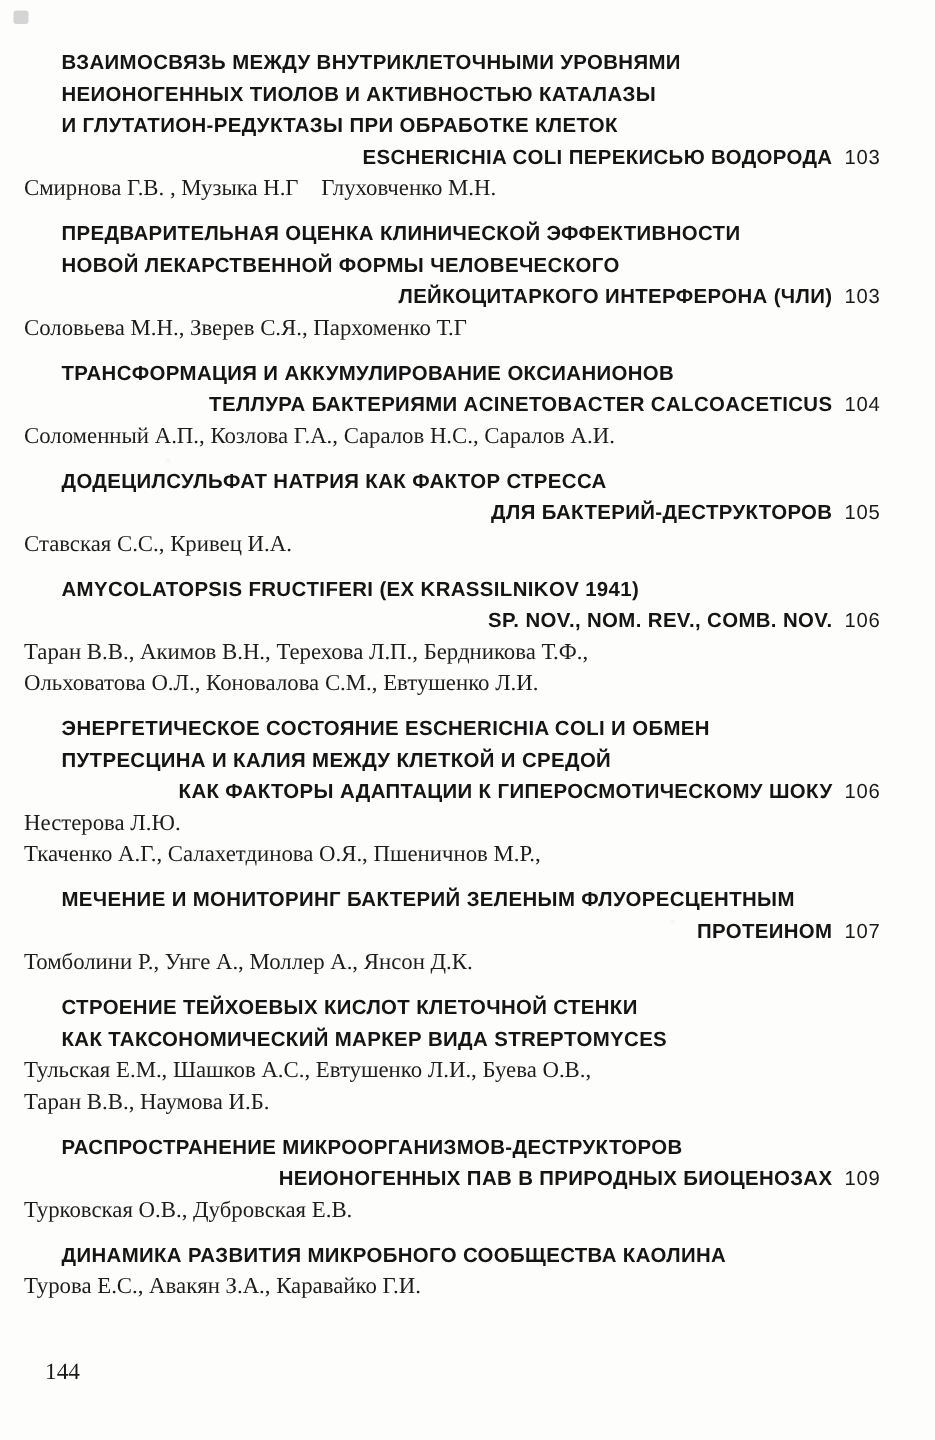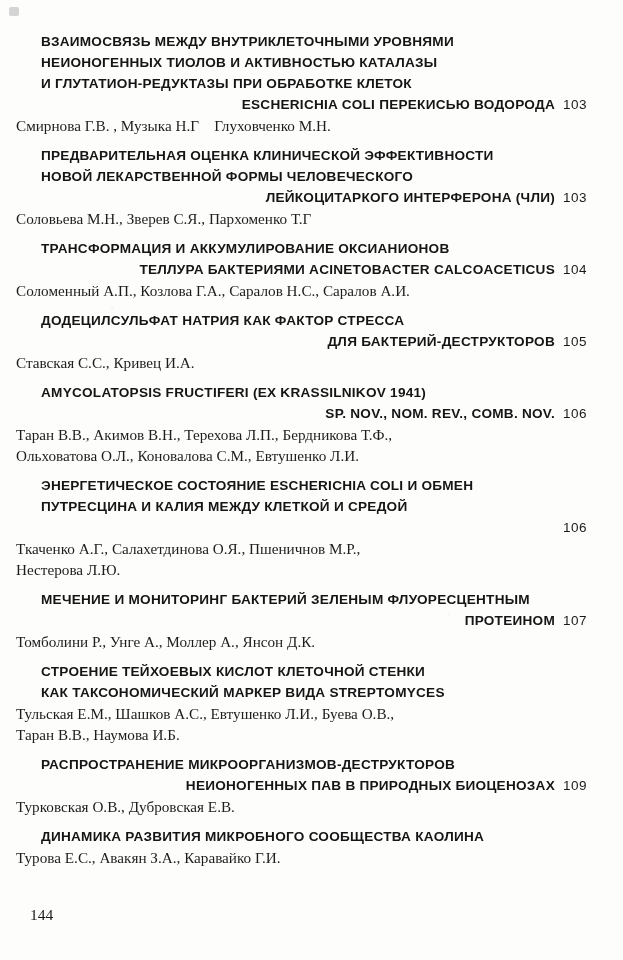--- a/index.html
+++ b/index.html
@@ -158,26 +158,27 @@
           <div class="author-line">Таран В.В., Акимов В.Н., Терехова Л.П., Бердникова Т.Ф.,</div>
           <div class="author-line">Ольховатова О.Л., Коновалова С.М., Евтушенко Л.И.</div>
         </div>
   </div>
 
   <div class="entry">
     <div class="entry-title">
           <div class="title-line"><span>ЭНЕРГЕТИЧЕСКОЕ СОСТОЯНИЕ ESCHERICHIA COLI И ОБМЕН</span></div>
           <div class="title-line"><span>ПУТРЕСЦИНА И КАЛИЯ МЕЖДУ КЛЕТКОЙ И СРЕДОЙ</span></div>
           <div class="title-line with-page">
+            <span>КАК ФАКТОРЫ АДАПТАЦИИ К ГИПЕРОСМОТИЧЕСКОМУ ШОКУ</span>
             <span class="page-num">106</span>
           </div>
         </div>
     <div class="entry-authors">
+          <div class="author-line">Нестерова Л.Ю.</div>
           <div class="author-line">Ткаченко А.Г., Салахетдинова О.Я., Пшеничнов М.Р.,</div>
-          <div class="author-line">Нестерова Л.Ю.</div>
         </div>
   </div>
 
   <div class="entry">
     <div class="entry-title">
           <div class="title-line"><span>МЕЧЕНИЕ И МОНИТОРИНГ БАКТЕРИЙ ЗЕЛЕНЫМ ФЛУОРЕСЦЕНТНЫМ</span></div>
           <div class="title-line with-page">
             <span>ПРОТЕИНОМ</span>
             <span class="page-num">107</span>
           </div>

